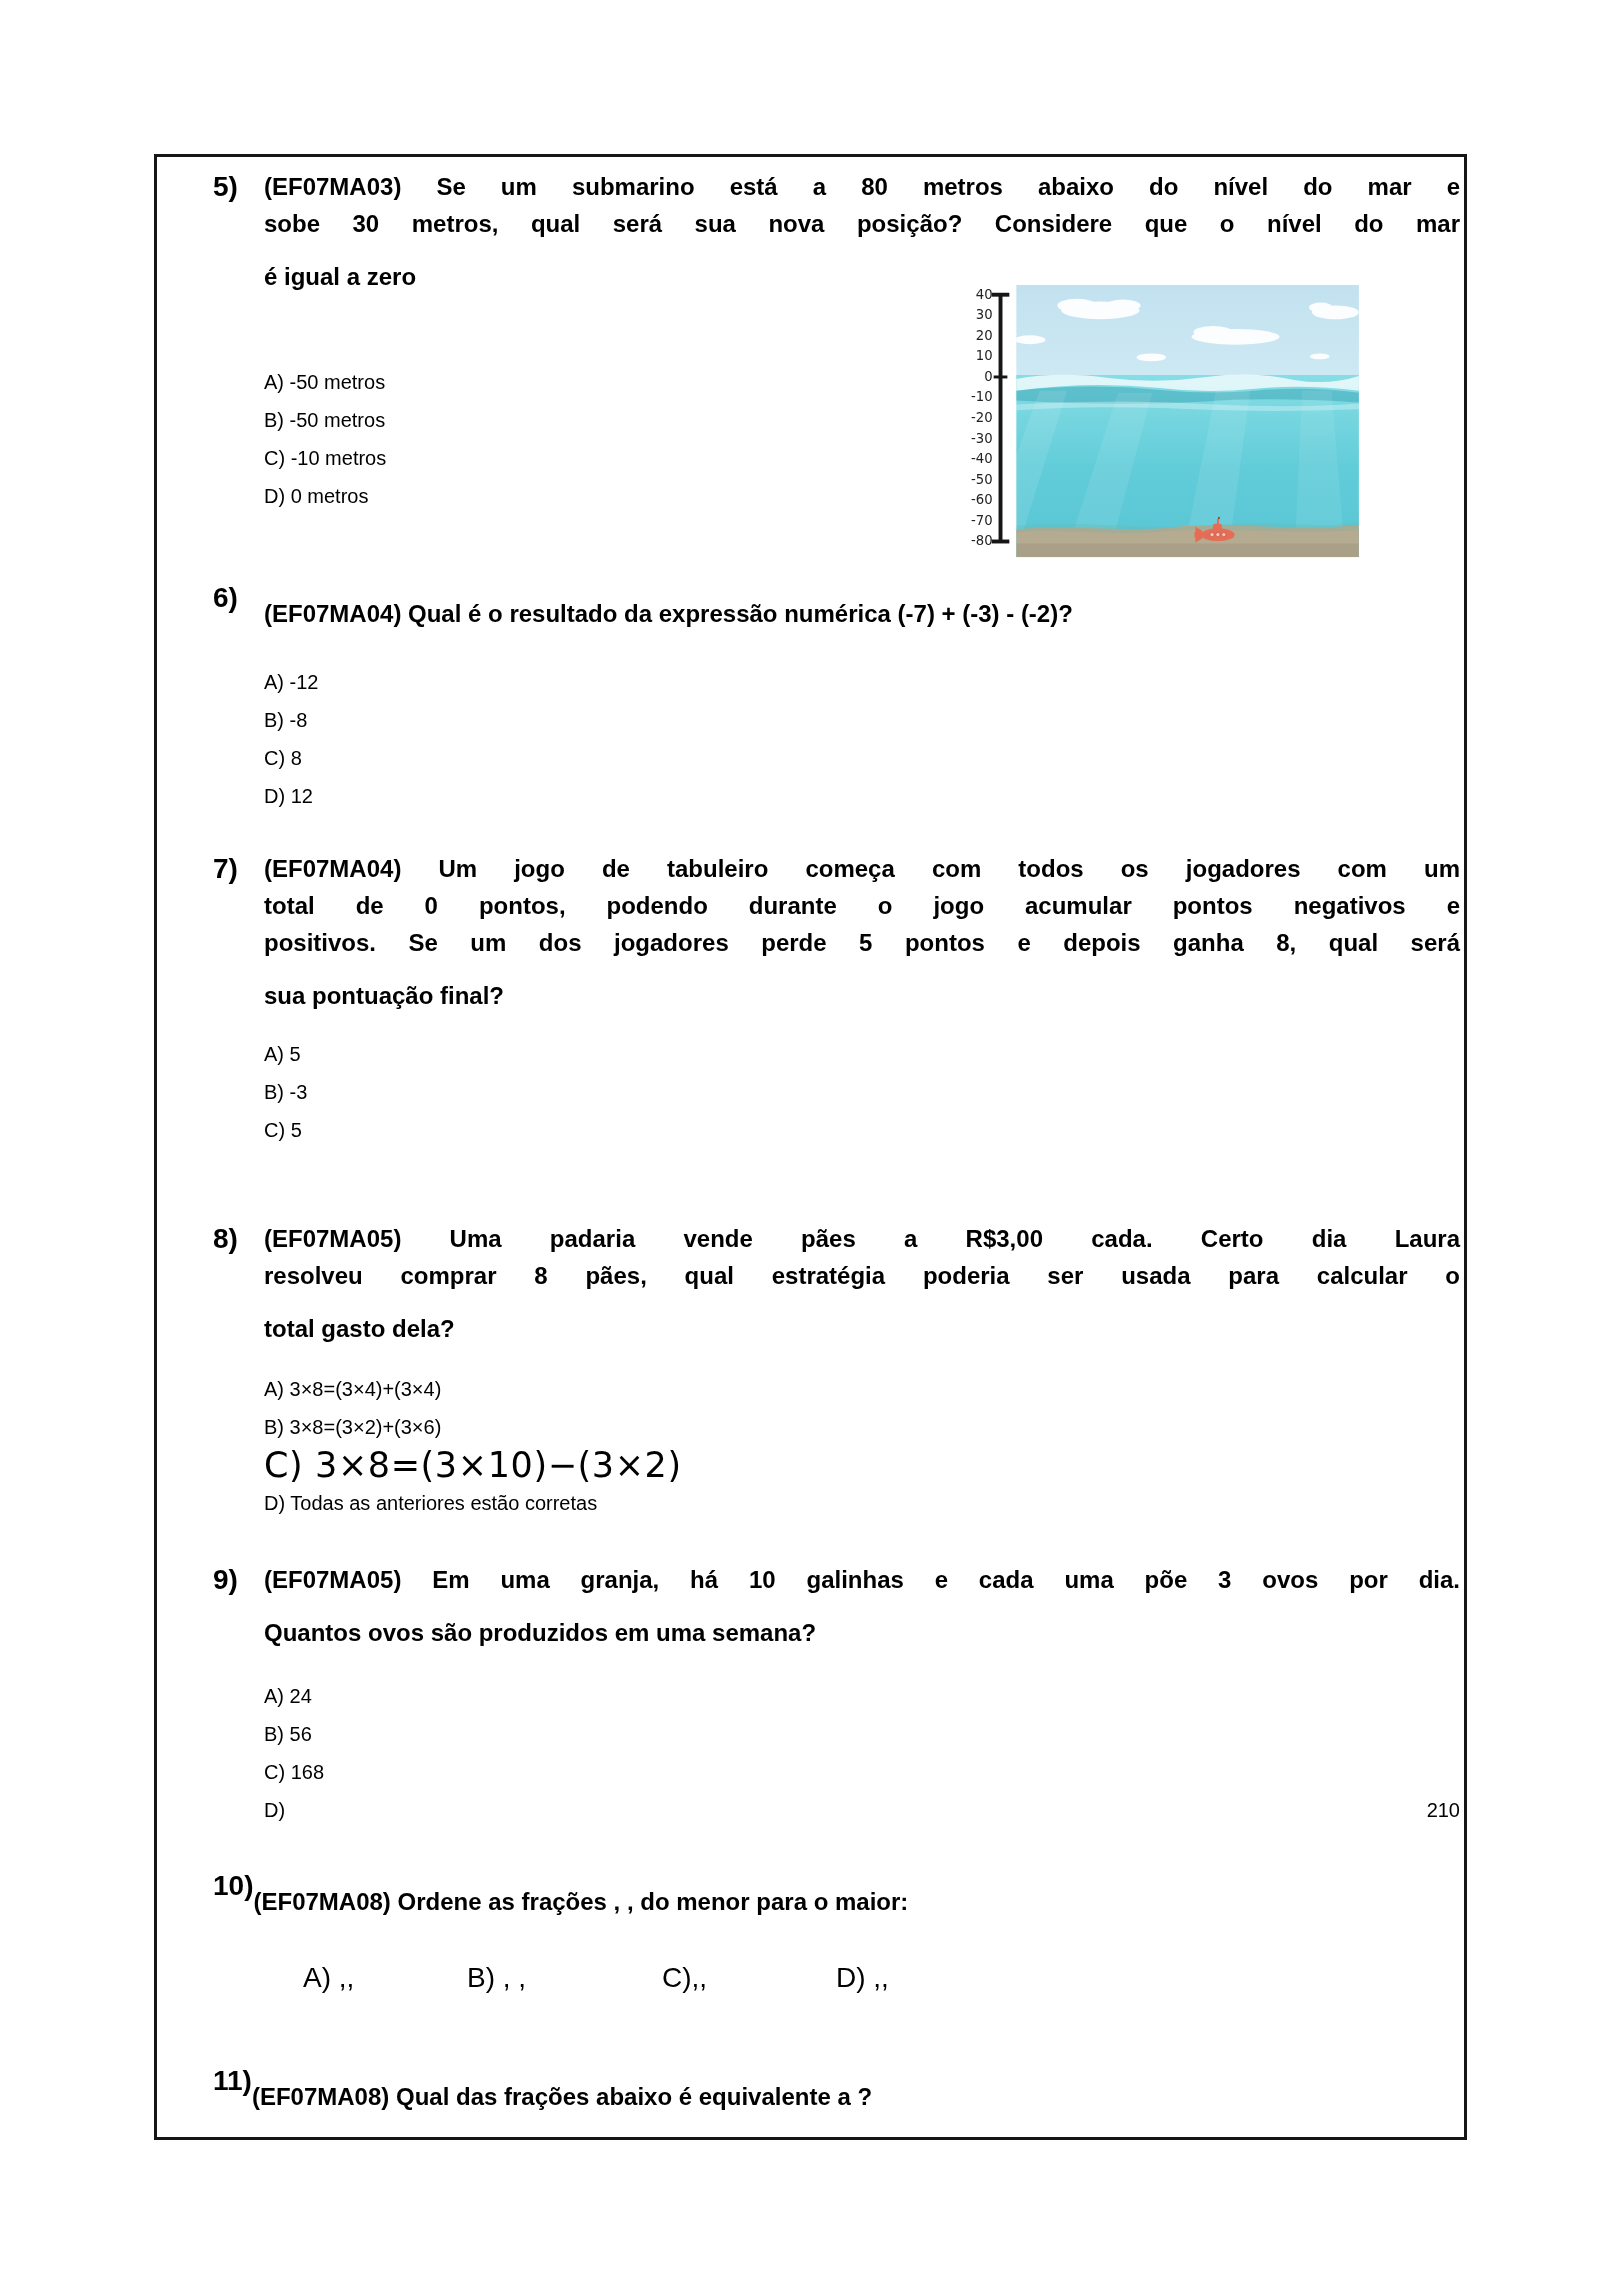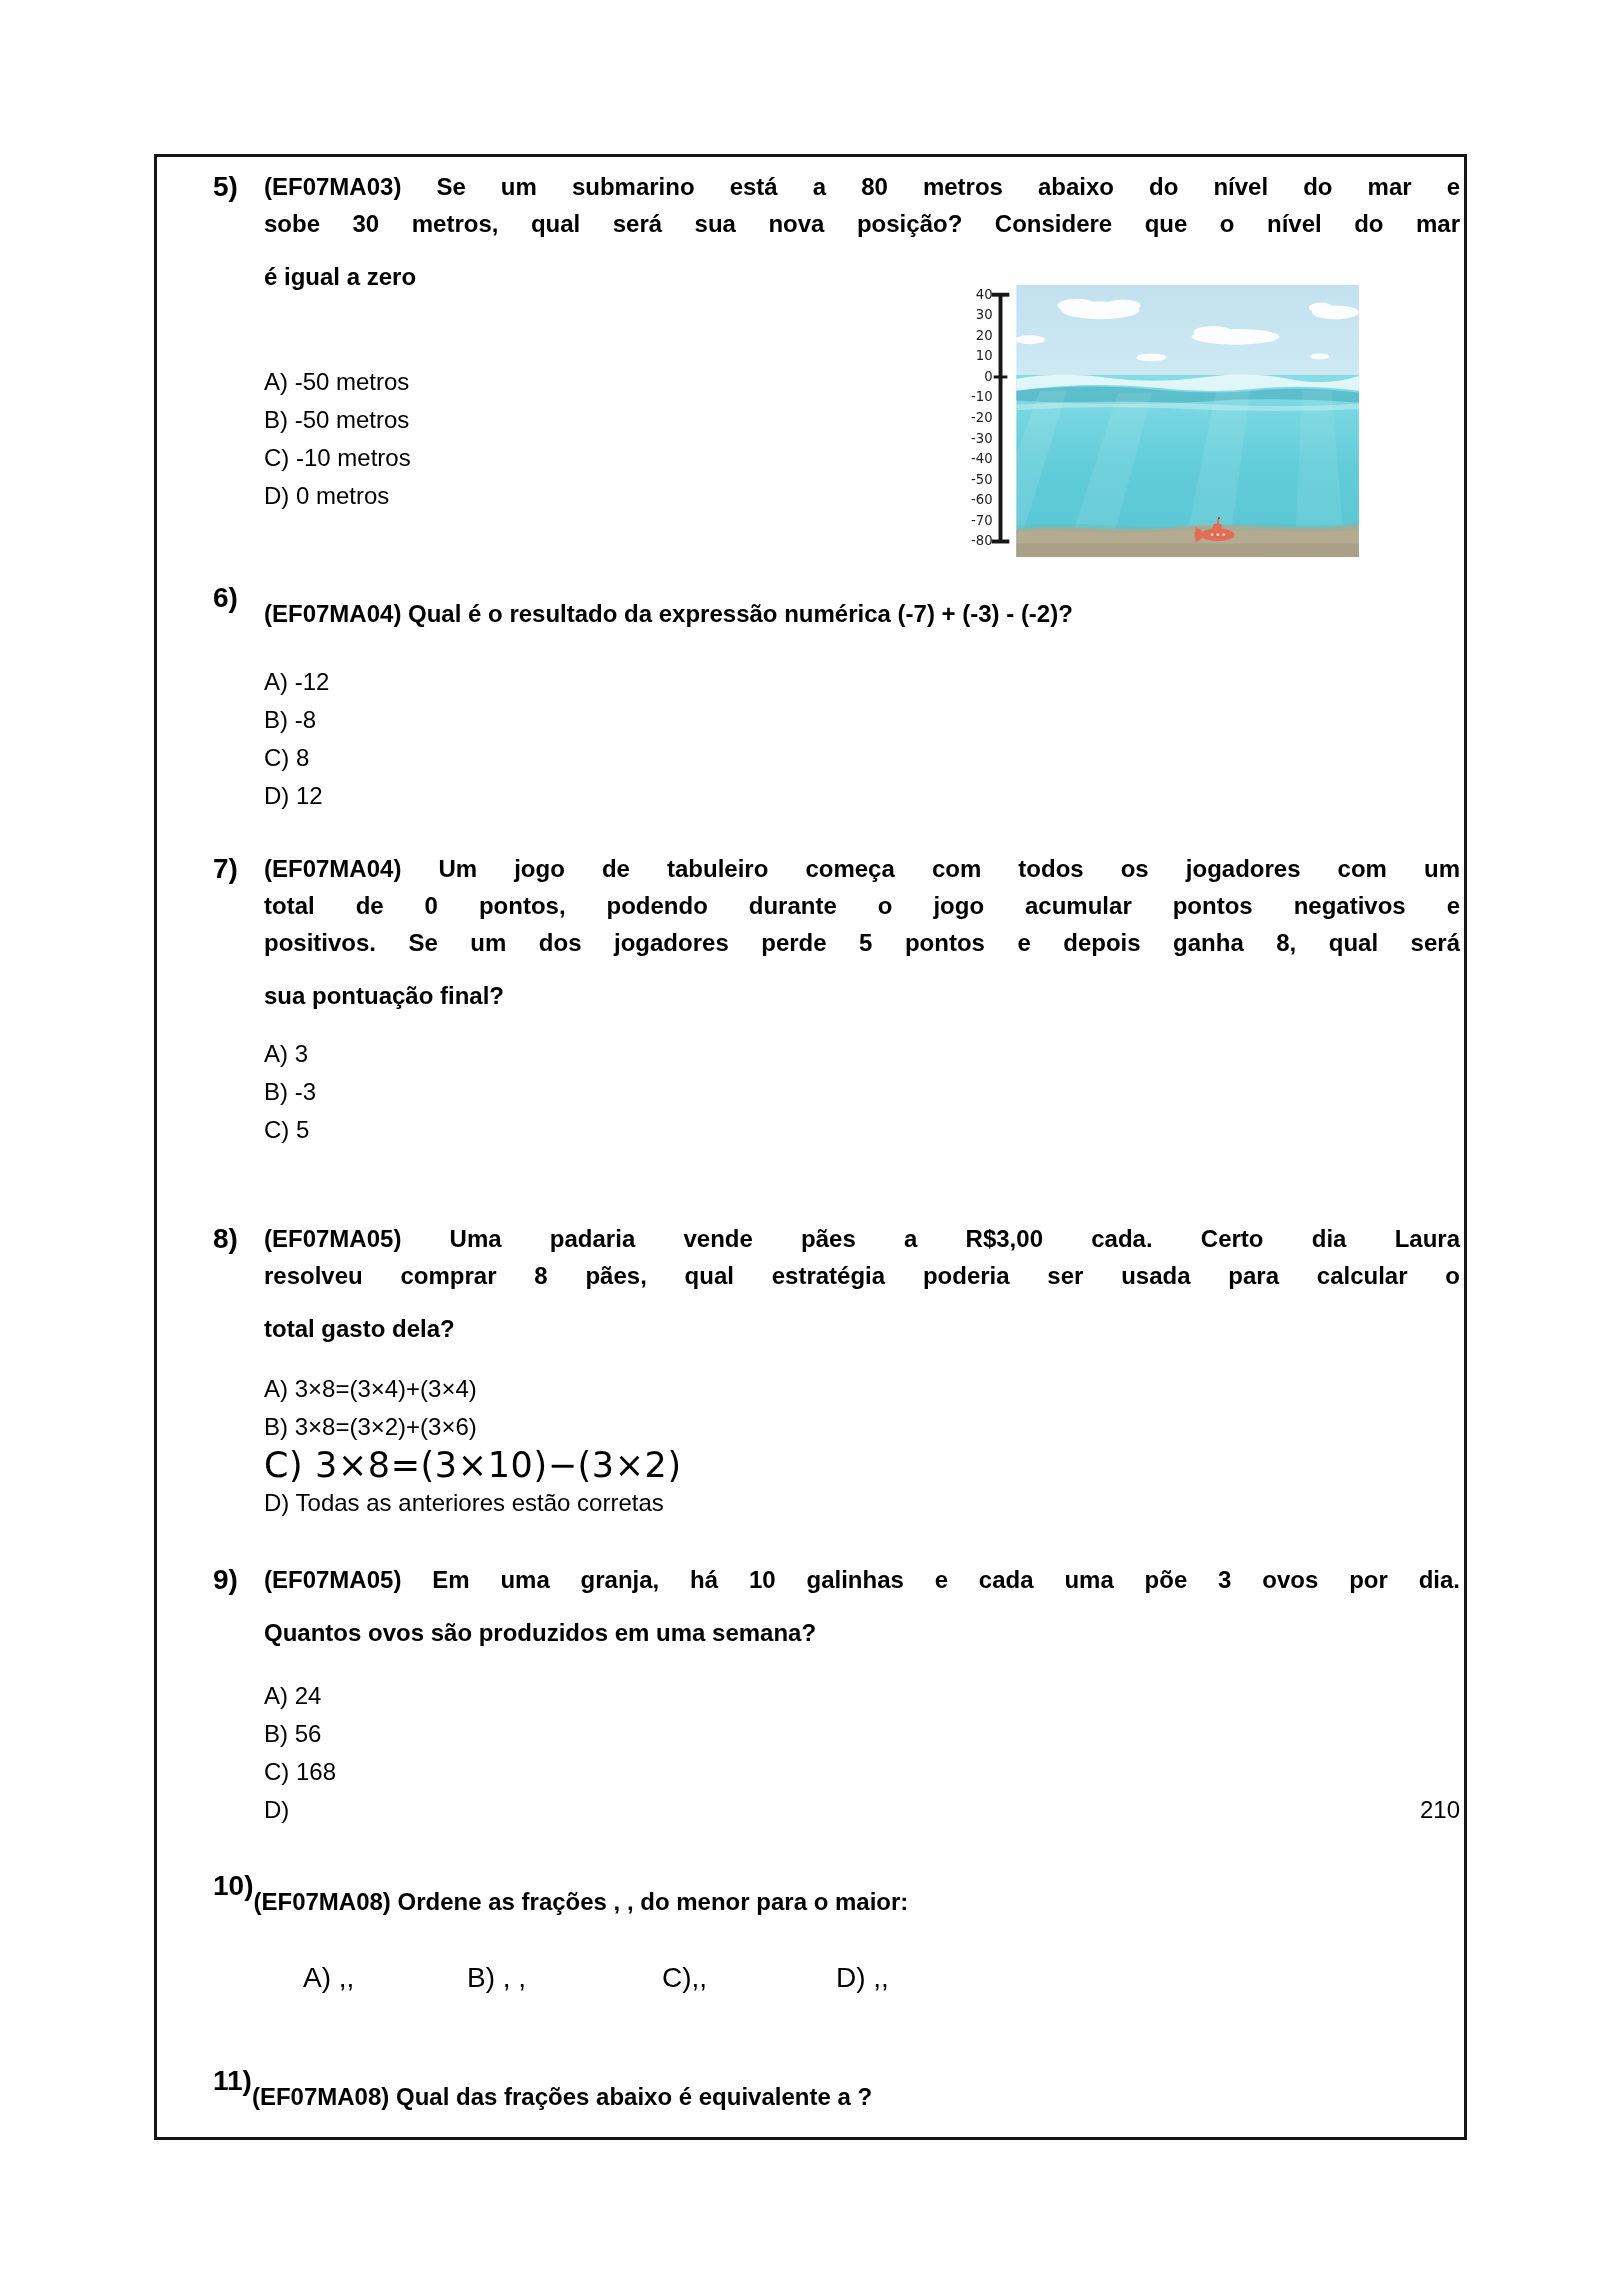--- a/index.html
+++ b/index.html
@@ -12,21 +12,21 @@
     position:absolute; left:154px; top:154px; width:1313px; height:1986px;
     border:3.9px solid #161616; box-sizing:border-box; background:#fff;
   }
   .q { position:absolute; left:56px; width:1247px; display:flex; }
   .qnum { flex:0 0 51px; font-weight:bold; font-size:28px; line-height:37px; }
   .q.tight .qnum { flex:0 0 auto; }
   .qstem { flex:1 1 auto; font-weight:bold; font-size:24px; line-height:37px; }
   .jline { text-align:justify; text-align-last:justify; }
   .lline { text-align:left;margin-top:16px; }
   .opts { position:absolute; left:107px; width:1196px; }
-  .opt { font-size:24px; line-height:38px; white-space:pre; }
+  .opt { font-size:20px; line-height:38px; white-space:pre; }
   .opt.math { font-family:"DejaVu Sans",sans-serif; font-size:35px; letter-spacing:0.6px; }
   .optflex { display:flex; justify-content:space-between; }
   .q10opts { height:39px; }
   .q10o { position:absolute; top:0; font-size:28px; line-height:38px; white-space:pre; }
   .figure { position:absolute; left:814px; top:103px; width:392px; height:284px;margin-top:21px; }
 </style>
 </head>
 <body>
 
 <div class="page">
@@ -146,21 +146,21 @@
     <div class="q" style="top:693px">
       <span class="qnum">7)</span>
       <div class="qstem">
         <div class="jline">(EF07MA04) Um jogo de tabuleiro começa com todos os jogadores com um</div>
         <div class="jline">total de 0 pontos, podendo durante o jogo acumular pontos negativos e</div>
         <div class="jline">positivos. Se um dos jogadores perde 5 pontos e depois ganha 8, qual será</div>
         <div class="lline">sua pontuação final?</div>
       </div>
     </div>
     <div class="opts" style="top:878px">
-      <div class="opt">A) 3</div>
+      <div class="opt">A) 5</div>
       <div class="opt">B) -3</div>
       <div class="opt">C) 5</div>
     </div>
 
     <div class="q" style="top:1063px">
       <span class="qnum">8)</span>
       <div class="qstem">
         <div class="jline">(EF07MA05) Uma padaria vende pães a R$3,00 cada. Certo dia Laura</div>
         <div class="jline">resolveu comprar 8 pães, qual estratégia poderia ser usada para calcular o</div>
         <div class="lline">total gasto dela?</div>

